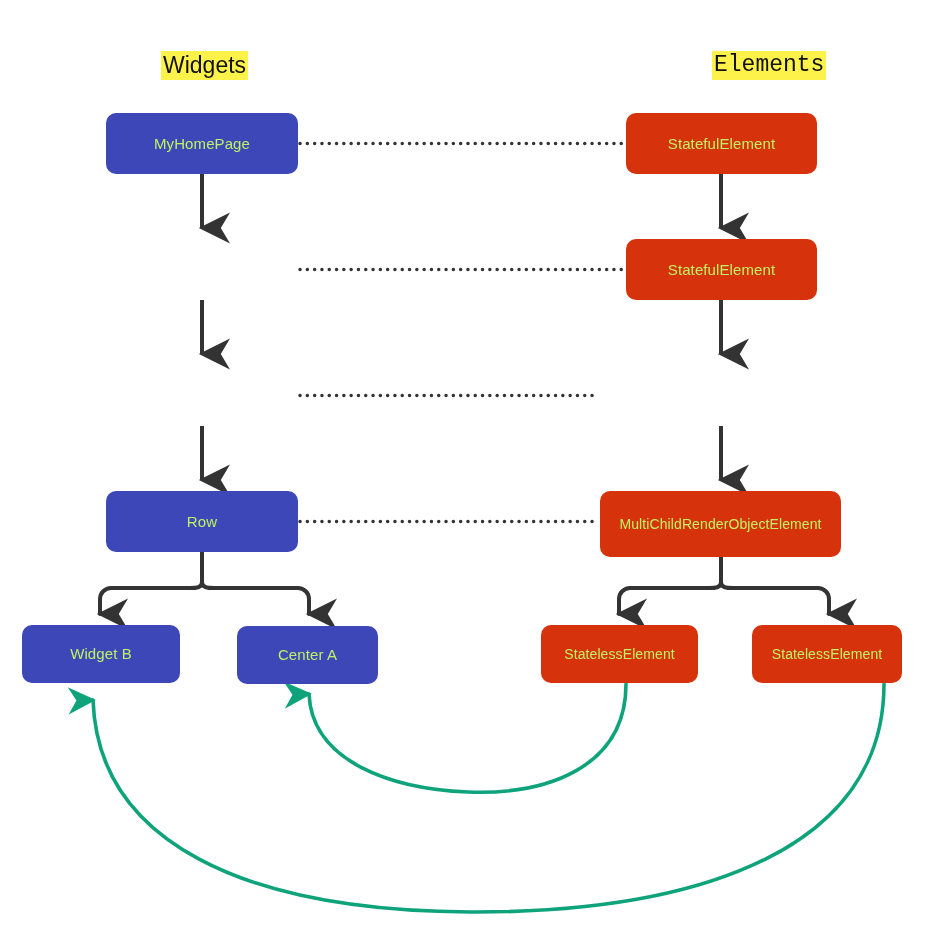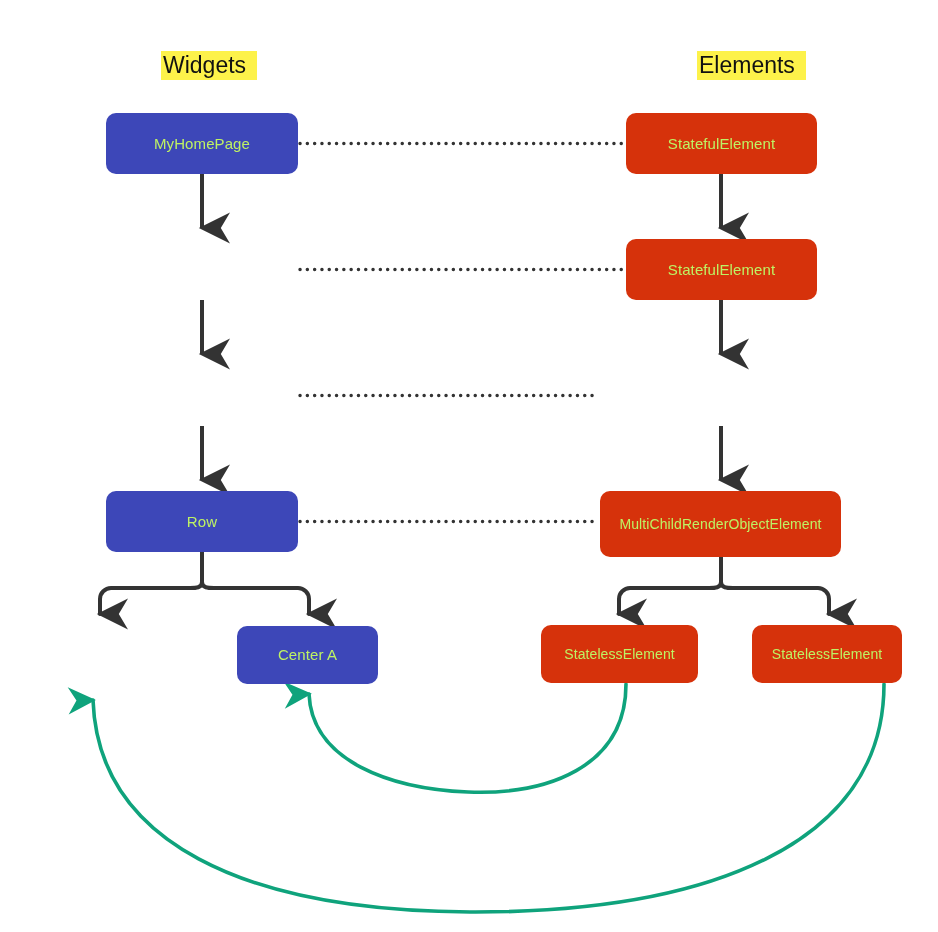--- a/index.html
+++ b/index.html
@@ -28,21 +28,21 @@
   .col-header {
     position: absolute;
     font-size: 23px;
     line-height: 30px;
     color: #111111;
     white-space: nowrap;
     font-weight: 400;
   }
   .col-header .hl {
     background: #fdf24a;
-    padding: 1px 11px 2px 2px;
+    padding: 1px 2px 2px 2px;
   }
   .node {
     position: absolute;
     display: flex;
     align-items: center;
     justify-content: center;
     border-radius: 10px;
     color: #bef264;
     font-size: 15px;
     line-height: 18px;
@@ -110,29 +110,32 @@
 
     <g fill="none" stroke="#0fa37c" stroke-width="3.6" stroke-linecap="round">
       <path d="M626,684 C626,768 546,795 468,792 C392,789 312,762 309,694" marker-end="url(#arrowGreen)"></path>
       <path d="M884,684 C884,846 706,913 470,912 C244,911 98,842 93,700" marker-end="url(#arrowGreen)"></path>
     </g>
   </svg>
 
   <div class="col-header" style="left:161px; top:50px;">
     <span class="hl">Widgets</span>
   </div>
-  <div class="col-header" style="left:697px; top:50px;">
+  <div class="col-header" style="left:712px; top:50px;font-family:Liberation Mono, monospace;">
     <span class="hl">Elements</span>
   </div>
 
   <div class="node widget" style="left:106px; top:113px; width:192px; height:61px;">
     <span>MyHomePage</span>
   </div>
   <div class="node widget" style="left:106px; top:491px; width:192px; height:61px;">
     <span>Row</span>
+  </div>
+  <div class="node widget" style="left:22px; top:625px; width:158px; height:58px;">
+    <span>Widget B</span>
   </div>
   <div class="node widget" style="left:237px; top:626px; width:141px; height:58px;">
     <span>Center A</span>
   </div>
 
   <div class="node element" style="left:626px; top:113px; width:191px; height:61px;">
     <span>StatefulElement</span>
   </div>
   <div class="node element" style="left:626px; top:239px; width:191px; height:61px;">
     <span>StatefulElement</span>

